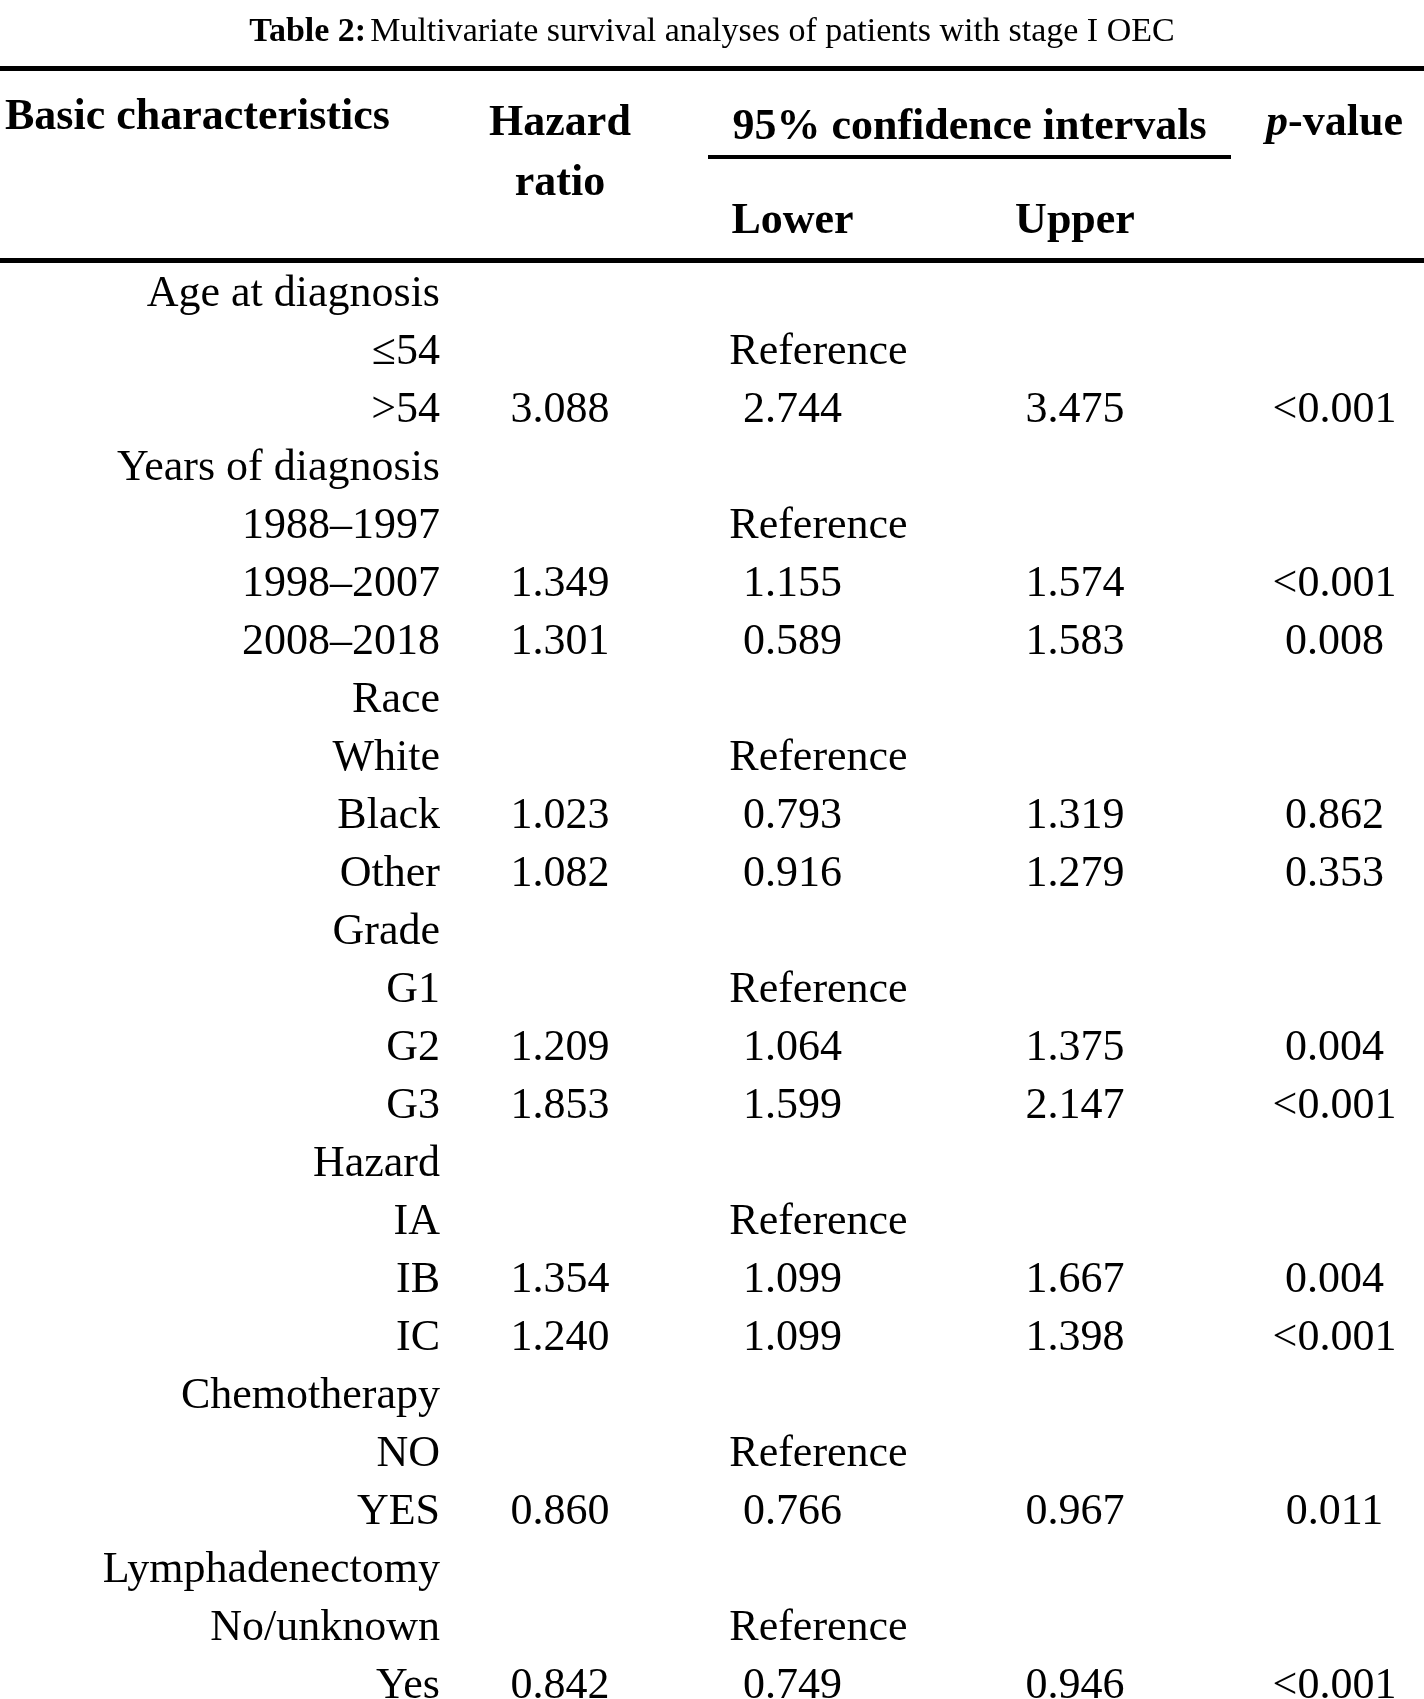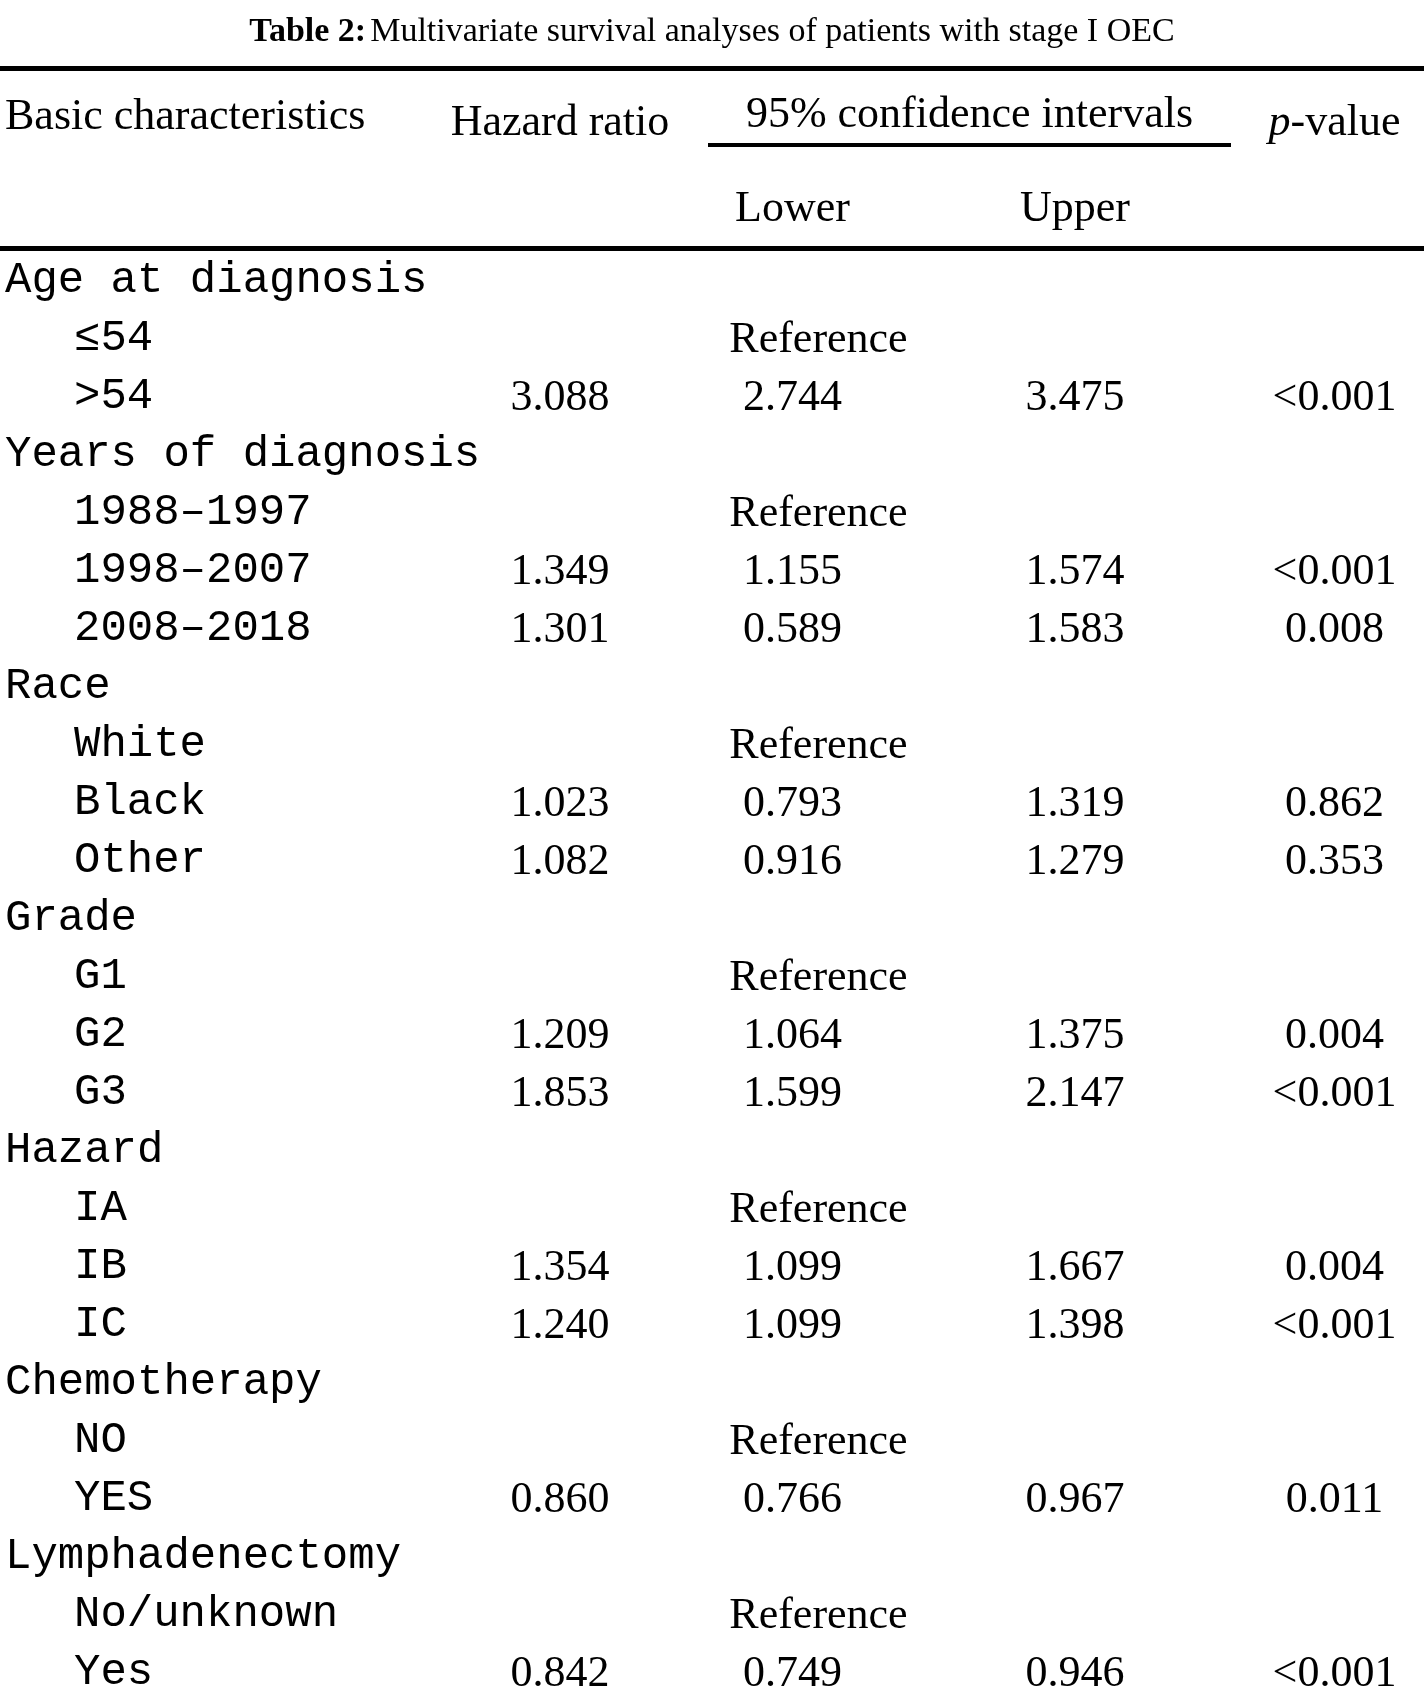--- a/index.html
+++ b/index.html
@@ -37,41 +37,41 @@
     border-bottom: 6px solid #000000;
     font-size: 44px;
   }
   col.c1 { width: 440px; }
   col.c2 { width: 240px; }
   col.c3 { width: 225px; }
   col.c4 { width: 340px; }
   col.c5 { width: 179px; }
 
   thead th {
-    font-weight: normal;
+    font-weight: bold;
     padding: 0;
   }
   th.h-char {
     text-align: left;
     vertical-align: top;
     padding: 20px 0 0 5px;
     line-height: 48px;
   }
   th.h-hr, th.h-p {
     text-align: center;
     vertical-align: top;
     padding-top: 20px;
     line-height: 60px;
   }
   th.h-ci {
     vertical-align: top;
     padding: 0;
   }
   .ci-inner {
-    margin: 0 14px 0 28px;
+    margin: 12px 14px 0 28px;
     padding: 18px 0 6px 0;
     border-bottom: 4px solid #000000;
     text-align: center;
     line-height: 48px;
     white-space: nowrap;
   }
   tr.subhead th {
     height: 80px;
     text-align: center;
     vertical-align: middle;
@@ -82,21 +82,21 @@
   tbody td {
     height: 58px;
     padding: 0;
     vertical-align: middle;
     line-height: 50px;
     white-space: nowrap;
   }
   tbody tr:first-child td {
     border-top: 5px solid #000000;
   }
-  td.lbl { text-align: left; padding-left: 5px; font-family: Liberation Mono, monospace; }
+  td.lbl { text-align: right; padding-left: 5px; }
   tr.item td.lbl { padding-left: 74px; }
   td.num { text-align: center; }
   .ref { position: relative; left: 26px; }
 </style>
 </head>
 <body>
 
 <div class="caption">
   <span class="tag">Table 2:</span><span>Multivariate survival analyses of patients with stage I OEC</span>
 </div>

